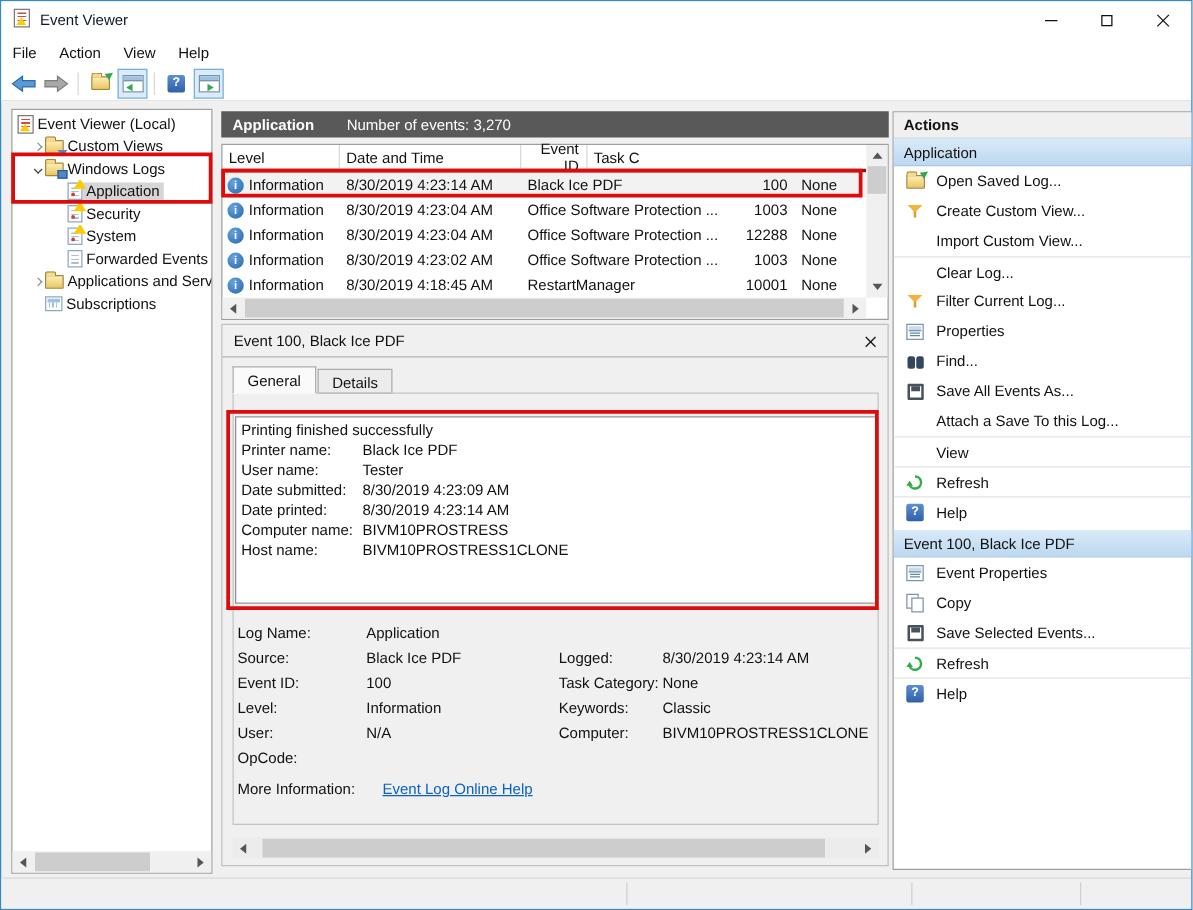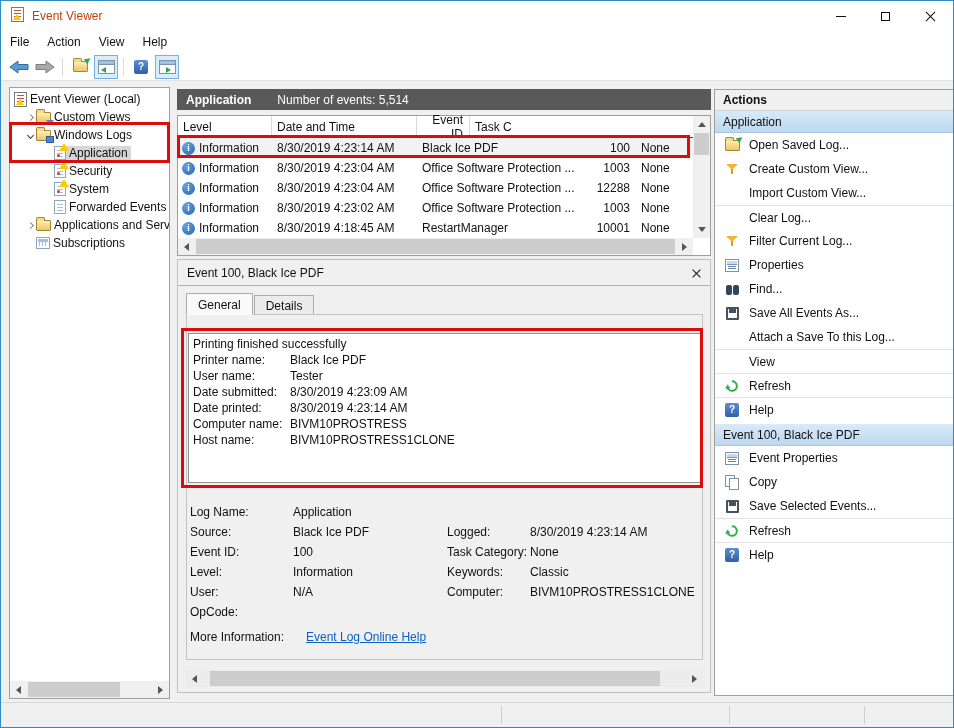--- a/index.html
+++ b/index.html
@@ -3,21 +3,21 @@
 <meta charset="utf-8">
 <style>
 *{margin:0;padding:0;box-sizing:border-box}
 html,body{width:954px;height:728px}
 body{font-family:"Liberation Sans",sans-serif;font-size:12px;color:#111;background:#fff}
 .window{position:relative;width:954px;height:728px;background:#f0f0f0;border:1px solid #2f8ac9;overflow:hidden}
 
 
 .titlebar{position:absolute;left:0;top:0;right:0;height:30px;background:#fff;display:flex;align-items:center}
 .title-icon{margin:0 8px 0 10px}
-.title-text{font-size:12px;color:#c2410c}
+.title-text{font-size:12px;color:#0f172a}
 .win-controls{position:absolute;right:0;top:0;height:30px;display:flex}
 .win-btn{width:45px;height:30px;display:flex;align-items:center;justify-content:center}
 .glyph-min{width:10px;height:1px;background:#111}
 .glyph-max{width:9px;height:9px;border:1px solid #111}
 .glyph-close{position:relative;width:11px;height:11px}
 .glyph-close::before,.glyph-close::after{content:"";position:absolute;left:-1px;top:5px;width:13px;height:1px;background:#111}
 .glyph-close::before{transform:rotate(45deg)}
 .glyph-close::after{transform:rotate(-45deg)}
 .menubar{position:absolute;left:0;top:30px;right:0;height:22px;background:#fff;display:flex;align-items:center}
 .menu-item{padding:3px 9px;color:#111;cursor:default}
@@ -92,21 +92,21 @@
 .lv1{padding-left:14px}
 .lv2{padding-left:44px}
 .hscroll{position:absolute;left:0;bottom:0;height:17px;background:#f0f0f0;display:flex;align-items:center}
 .hscroll .btn{width:17px;height:17px;display:flex;align-items:center;justify-content:center;flex:none}
 .hthumb{height:15px;background:#cdcdcd}
 
 
 .list-header{position:absolute;left:176px;top:88px;width:534px;height:21px;background:#595959;color:#fff;display:flex;align-items:center;padding-left:9px}
 .list-header .lh-title{font-weight:bold;margin-right:26px}
 .events{position:absolute;left:176px;top:114px;width:534px;height:141px;background:#fff;border:1px solid #9e9e9e}
-.ev-head{display:flex;height:22px;border-bottom:1px solid #7f1d1d;margin-right:17px}
+.ev-head{display:flex;height:22px;border-bottom:3px solid #7f1d1d;margin-right:17px}
 .ev-head .hc{display:flex;align-items:center;padding-left:5px;border-right:1px solid #d9d9d9;color:#111}
 .ev-row{display:flex;height:20px;align-items:center}
 .ev-row.sel{background:#f2f2f2}
 .c-level{width:94px;display:flex;align-items:center;padding-left:4px}
 .c-date{width:145px;padding-left:5px}
 .c-source{width:166px;padding-left:5px;white-space:nowrap;overflow:hidden}
 .c-id{width:53px;text-align:right;padding-right:6px}
 .c-task{flex:1;padding-left:5px}
 .vscroll{position:absolute;right:0;top:0;width:17px;height:122px;background:#f0f0f0;display:flex;flex-direction:column;align-items:center}
 .vscroll .btn{height:17px;width:17px;display:flex;align-items:center;justify-content:center;flex:none}
@@ -124,21 +124,21 @@
 .x-glyph::before{transform:rotate(45deg)}
 .x-glyph::after{transform:rotate(-45deg)}
 .tabs{position:absolute;left:8px;top:33px;display:flex;align-items:flex-end}
 .tab{height:20px;line-height:20px;padding:0 11px;border:1px solid #acacac;background:#ececec;margin-right:1px}
 .tab.active{height:22px;line-height:22px;background:#fafafa;border-bottom:1px solid #fafafa;position:relative;z-index:2}
 .tab-page{position:absolute;left:8px;top:54px;width:517px;height:346px;border:1px solid #c3c3c3}
 .desc-box{position:absolute;left:10px;top:73px;width:513px;height:150px;background:#fff;border:1px solid #919191;padding:3px 0 0 4px;overflow:hidden}
 .desc-line{height:16px;display:flex;white-space:nowrap}
 .desc-label{width:97px;flex:none}
 .fields{position:absolute;left:12px;top:239px;width:505px}
-.f-row{display:flex;height:20px;align-items:flex-end;white-space:nowrap}
+.f-row{display:flex;height:20px;align-items:flex-start;white-space:nowrap}
 .f-l-label{width:103px;flex:none}
 .f-l-value{width:154px;flex:none}
 .f-r-label{width:83px;flex:none}
 .f-r-value{flex:1}
 .f-more{margin-top:5px}
 .link{color:#0b61c4;text-decoration:underline}
 .detail-hscroll{position:absolute;left:8px;top:410px;width:517px;height:17px;background:#ececec;display:flex;align-items:center}
 .detail-hscroll .btn{width:17px;height:17px;display:flex;align-items:center;justify-content:center;flex:none}
 
 
@@ -285,21 +285,21 @@
         </div>
       <div class="hthumb" style="width:92px;margin-left:1px"></div>
       <div class="btn" style="margin-left:auto">
           <span class="tri-right"></span>
         </div>
     </div>
   </div>
 
   <div class="list-header">
     <span class="lh-title">Application</span>
-    <span class="lh-sub">Number of events: 5,514</span>
+    <span class="lh-sub">Number of events: 3,270</span>
   </div>
 
   <div class="events">
     <div class="ev-head">
       <div class="hc c-level">Level</div>
       <div class="hc c-date">Date and Time</div>
       <div class="hc c-id">Event ID</div>
       <div class="hc c-task" style="border-right:none">Task C</div>
     </div>
     <div class="ev-row sel" style="margin-right:17px">

